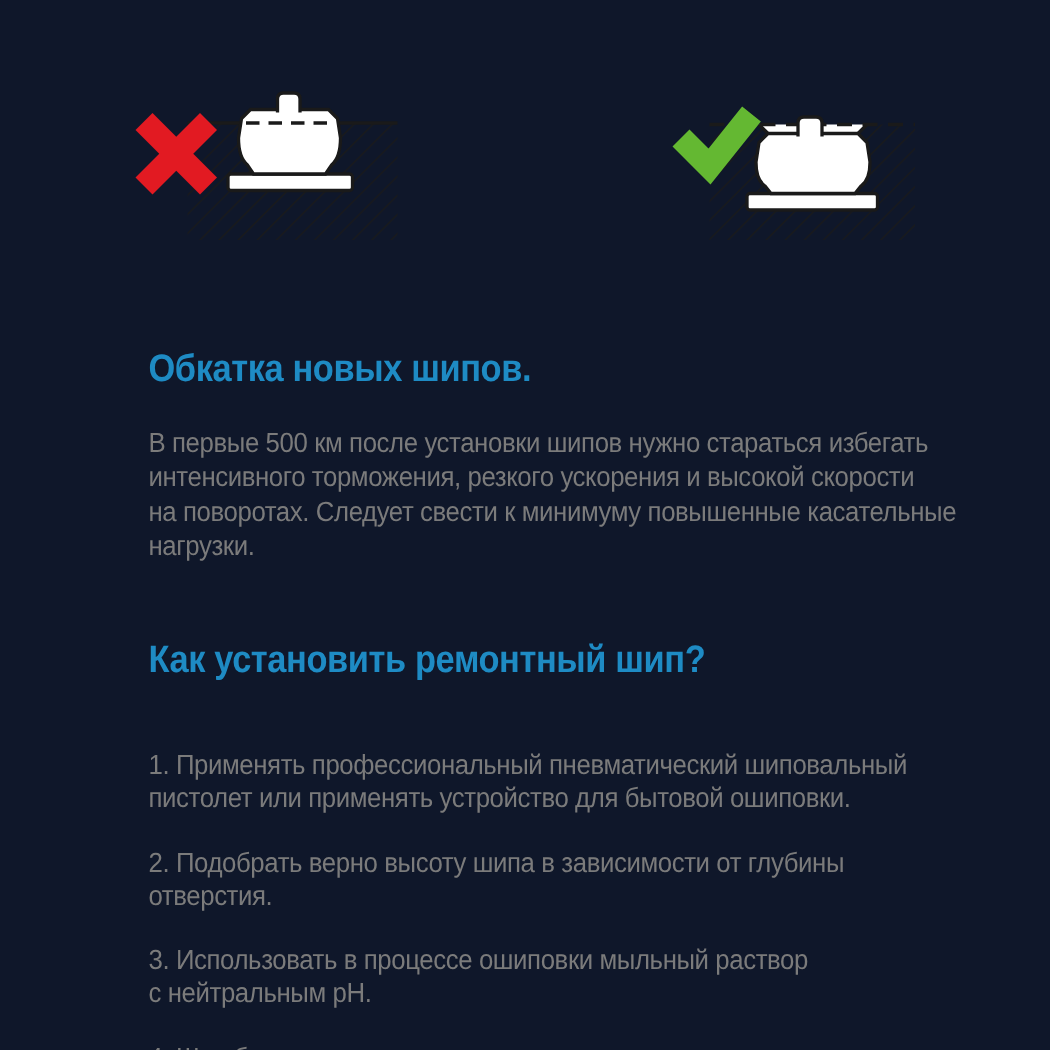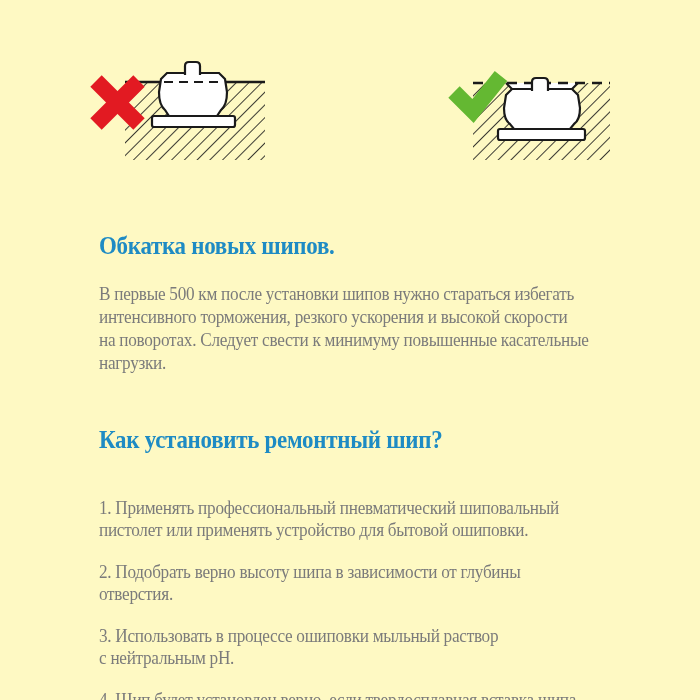--- a/index.html
+++ b/index.html
@@ -1,18 +1,18 @@
 <!DOCTYPE html>
 <html><head>
 <meta charset="utf-8">
 <style>
   html,body{margin:0;padding:0;background:#fff;}
   #canvas{
-    position:relative;width:700px;height:700px;background:#fef9c3;overflow:hidden;
-    font-family:Liberation Serif, serif;
+    position:relative;width:700px;height:700px;background:#0f172a;overflow:hidden;
+    font-family:Liberation Sans, sans-serif;
   }
   .diagram{position:absolute;width:180px;height:115px;}
   #diagram-wrong{left:88px;top:52px;}
   #diagram-correct{left:440px;top:52px;}
   .heading{
     position:absolute;left:99px;color:#1e8bc4;font-weight:bold;
     font-size:25.5px;line-height:30px;letter-spacing:-0.3px;
     transform:scaleX(0.9);transform-origin:left top;white-space:nowrap;
   }
   #heading-break-in{top:231px;}

